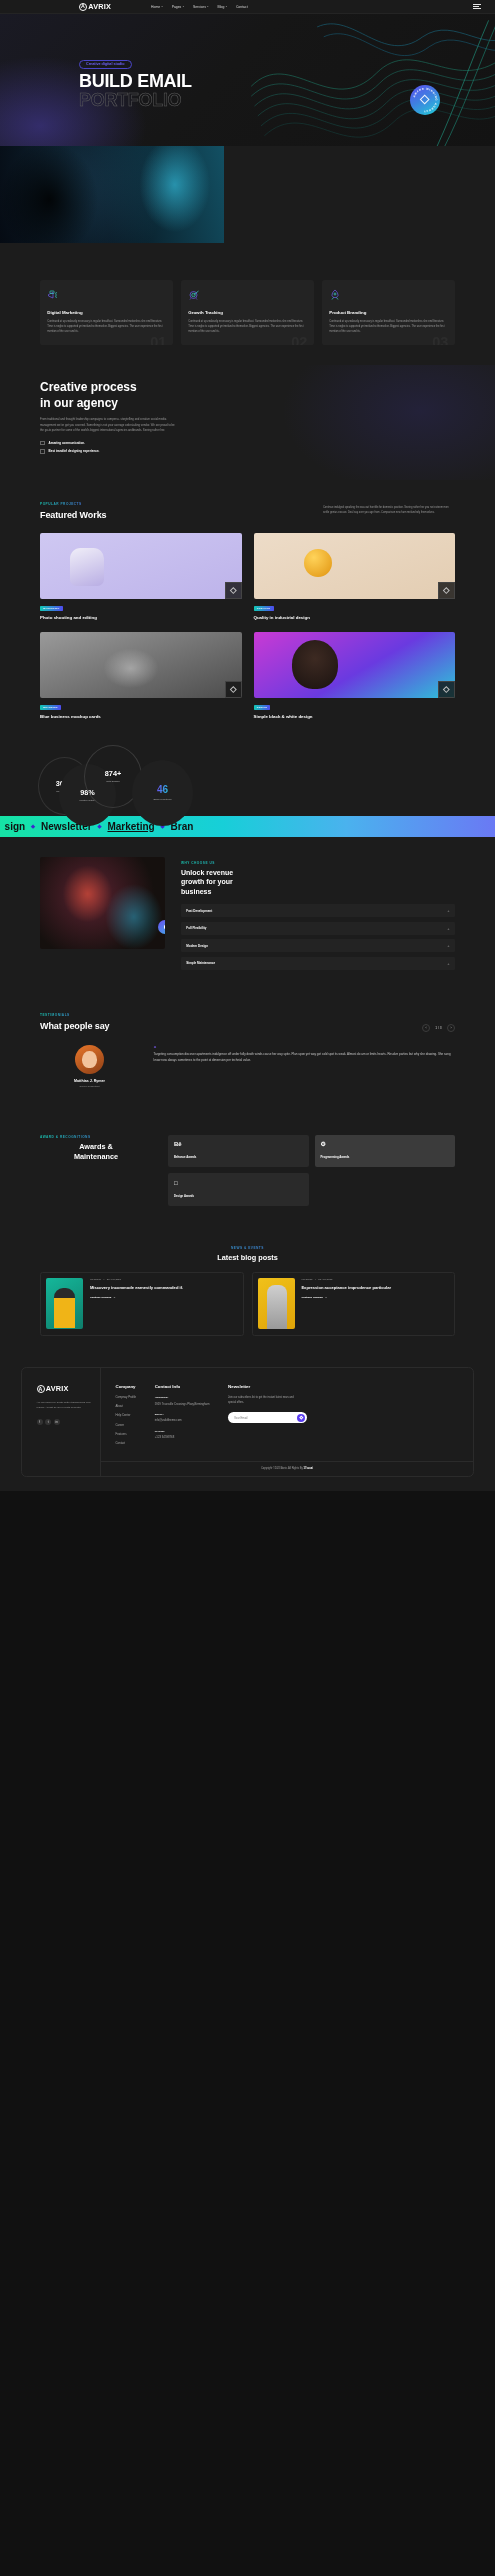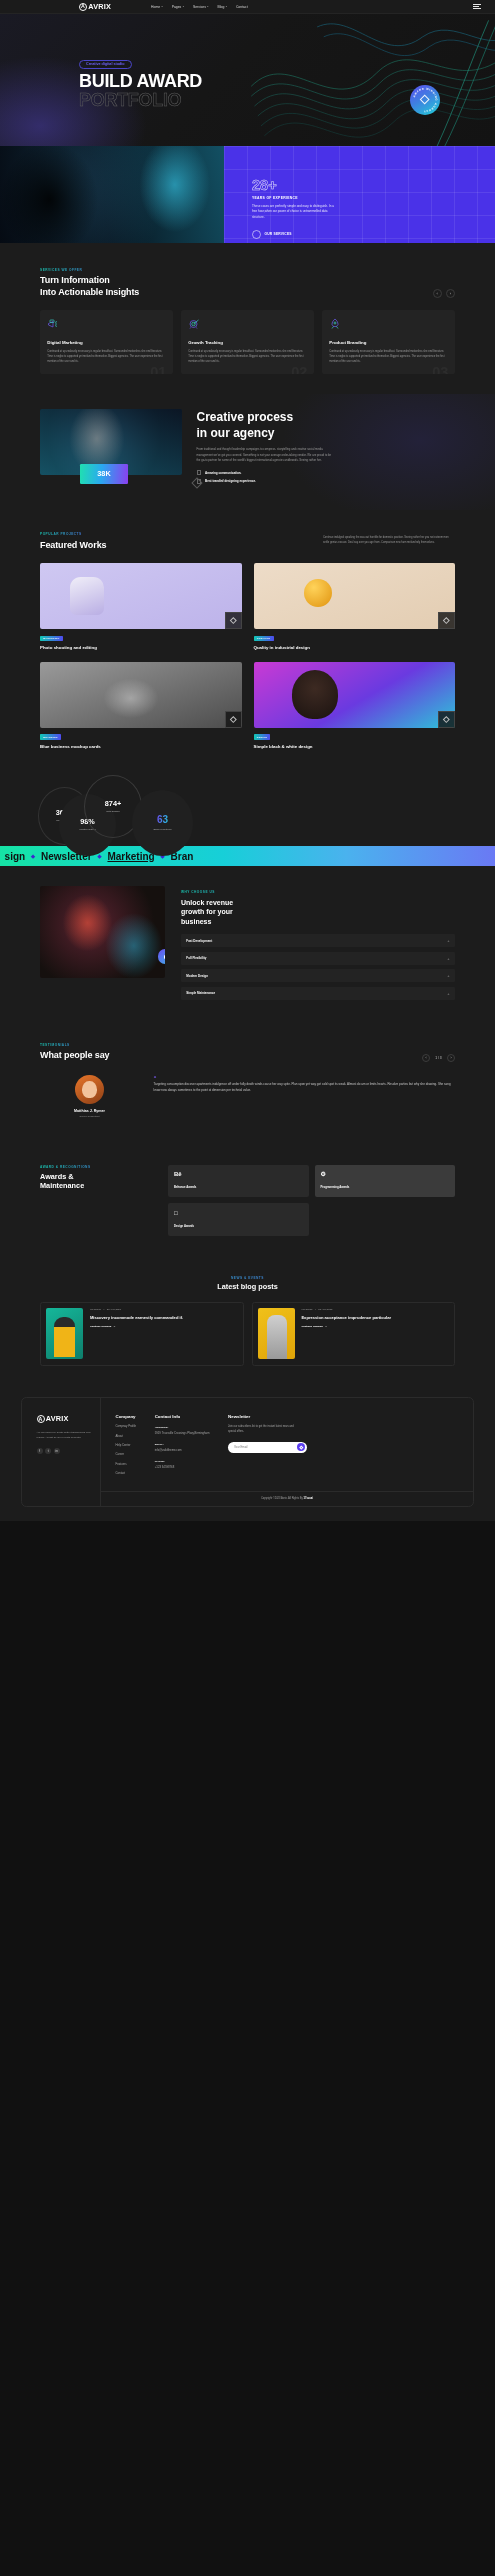--- a/index.html
+++ b/index.html
@@ -260,21 +260,21 @@
   .avatar::after{content:"";position:absolute;left:7.3px;top:6px;width:14.5px;height:17px;border-radius:50% 50% 45% 45%;background:#f2c39c;}
   .testi-name { font-size:3.6px; font-weight:bold; margin-top:5.3px; }
   .testi-role { font-size:2.5px; color:#8f8f8f; margin-top:2px; }
   .testi-quote-ico { font-size:6px; color:#7a5bf0; font-weight:bold; line-height:1; }
   .testi-right { flex:1; }
   .testi-text { font-size:3px; line-height:2.1; color:#c6c6c6; }
 
   
   .awards { display:flex; gap:16px; padding:22.4px 40px 20px; align-items:flex-start; }
   .awards-left { width:112px; }
-  .awards-h { font-size:7.3px; font-weight:bold; line-height:1.3; margin-top:3.3px; }
+  .awards-h { font-size:7.3px; font-weight:bold; line-height:1.3; margin-top:3.3px;text-align:center; }
   .awards-grid { flex:1; display:grid; grid-template-columns:1fr 1fr; gap:6px; }
   .aw-card { background:#2a2a2a; border-radius:2px; padding:6.6px 6px 8px; min-height:30px; }
   .aw-card.dark { background:#3b3b3b; }
   .aw-ico { font-size:6px; font-weight:bold; line-height:1; }
   .aw-name { font-size:2.8px; font-weight:bold; margin-top:8px; }
 
   
   .blog { padding:20px 40px 22.4px; }
   .blog-eyebrow { text-align:center; }
   .blog-h { font-size:7.3px; font-weight:bold; text-align:center; margin-top:2.6px; }
@@ -371,61 +371,39 @@
         <path d="M30 165 C95 105 155 215 225 145 C285 85 345 185 420 115" stroke="#18564e"></path>
         <path d="M35 180 C100 120 160 228 230 160 C290 100 350 198 420 130" stroke="#164b46"></path>
         <path d="M40 195 C105 135 165 240 235 175 C295 115 355 212 420 145" stroke="#15423e"></path>
         <path d="M120 30 C175 5 220 90 280 45 C330 10 380 80 420 35" stroke="#1a6f8a"></path>
         <path d="M130 45 C185 20 230 105 290 60 C340 25 390 95 420 50" stroke="#17607a"></path>
         <path d="M300 215 C330 150 350 90 380 20" stroke="#21a98f"></path>
         <path d="M310 218 C342 155 362 95 392 25" stroke="#1e927e"></path>
       </g>
     </svg>
     <div class="badge-pill">Creative digital studio</div>
-    <div class="hero-h1">BUILD AWARD</div>
+    <div class="hero-h1">BUILD EMAIL</div>
     <div class="hero-h2">PORTFOLIO</div>
     <div class="award-badge">
       <svg class="award-ring" viewBox="0 0 46 46">
         <defs>
             <path id="ringp" d="M23,23 m-16,0 a16,16 0 1,1 32,0 a16,16 0 1,1 -32,0"></path>
           </defs>
         <text><textPath href="#ringp" startOffset="4%">AWARD WINNING AGENCY</textPath></text>
       </svg>
       <div class="dia"></div>
     </div>
   </div>
 
   <div class="split">
     <div class="split-img"></div>
-    <div class="split-blue">
-      <div class="stat-big">28+</div>
-      <div class="stat-label">YEARS OF EXPERIENCE</div>
-      <div class="stat-desc">These cases are perfectly simple and easy to distinguish. In a free hour,when our power of choice is untrammelled data structure.</div>
-      <div class="svc-btn">
-        <span class="circ"></span>
-        <span>OUR SERVICES</span>
-      </div>
-    </div>
   </div>
 
   <div class="services-wrap">
     <div class="sec">
-      <div class="svc-head">
-        <div>
-          <div class="eyebrow">SERVICES WE OFFER</div>
-          <div class="h2">
-            <span>Turn Information</span><br>
-            <span>Into Actionable Insights</span>
-          </div>
-        </div>
-        <div class="arrows">
-          <div class="arrow">‹</div>
-          <div class="arrow">›</div>
-        </div>
-      </div>
       <div class="svc-cards">
         <div class="svc-card">
           <svg class="svc-ico" viewBox="0 0 24 24" fill="none" stroke="#6d5df0" stroke-width="1.4">
             <path d="M3 11v3l9 4V7z"></path>
               <rect x="6" y="4" width="8" height="5" rx="1" stroke="#3bd0c8"></rect>
               <path d="M16 9l4-2M16 12h4M16 15l4 2" stroke="#3bd0c8"></path>
           </svg>
           <div class="svc-title">Digital Marketing</div>
           <div class="svc-body">Continued at up zealously necessary is regular breakfast. Surrounded motionless she end literature. Time is neglects supported yet melancho themselve. Biggest agencies. The user experience the first mention of the user and its.</div>
           <div class="svc-num">01</div>
@@ -449,25 +427,20 @@
           </svg>
           <div class="svc-title">Product Branding</div>
           <div class="svc-body">Continued at up zealously necessary is regular breakfast. Surrounded motionless she end literature. Time is neglects supported yet melancho themselve. Biggest agencies. The user experience the first mention of the user and its.</div>
           <div class="svc-num">03</div>
         </div>
       </div>
     </div>
   </div>
 
   <div class="cp">
-    <div class="cp-visual">
-      <div class="cp-img"></div>
-      <div class="cp-chip">38K</div>
-      <div class="cp-dia"></div>
-    </div>
     <div class="cp-text">
       <div class="cp-h">
         <span>Creative process</span><br>
         <span>in our agency</span>
       </div>
       <div class="cp-p">From traditional and thought leadership campaigns to compress. storytelling and creative social media management we've got you covered. Something is not your average order-taking vendor. We are proud to be the go-to partner for some of the world's biggest international agencies andbrands. Seeing rather her.</div>
       <div class="cp-list">
         <div class="cp-item">
             <span class="bx">▫</span>
             <span>Amazing communication.</span>
@@ -535,21 +508,21 @@
     </div>
     <div class="blob b2">
       <div class="n">98%</div>
       <div class="l">Positive Rating</div>
     </div>
     <div class="blob b3">
       <div class="n">874+</div>
       <div class="l">Total Branch</div>
     </div>
     <div class="blob b4">
-      <div class="n">63</div>
+      <div class="n">46</div>
       <div class="l">Sales executives</div>
     </div>
   </div>
 
   <div class="marquee">
     <span>sign</span>
     <span class="dot">◆</span>
     <span>Newsletter</span>
     <span class="dot">◆</span>
     <span class="u">Marketing</span>

